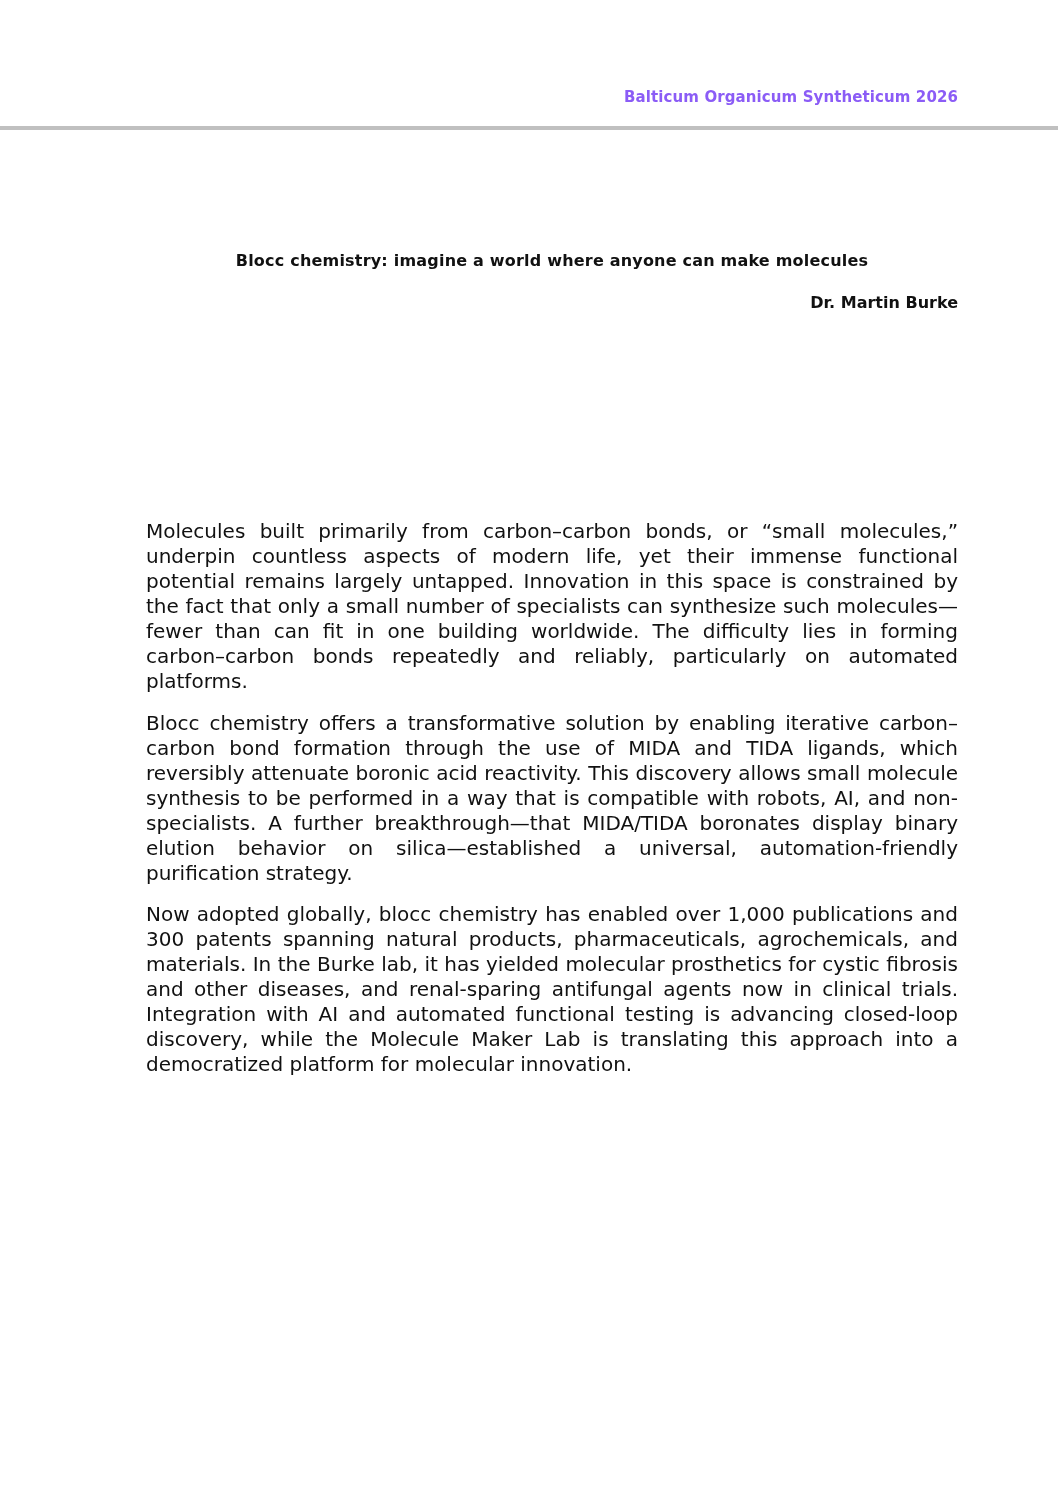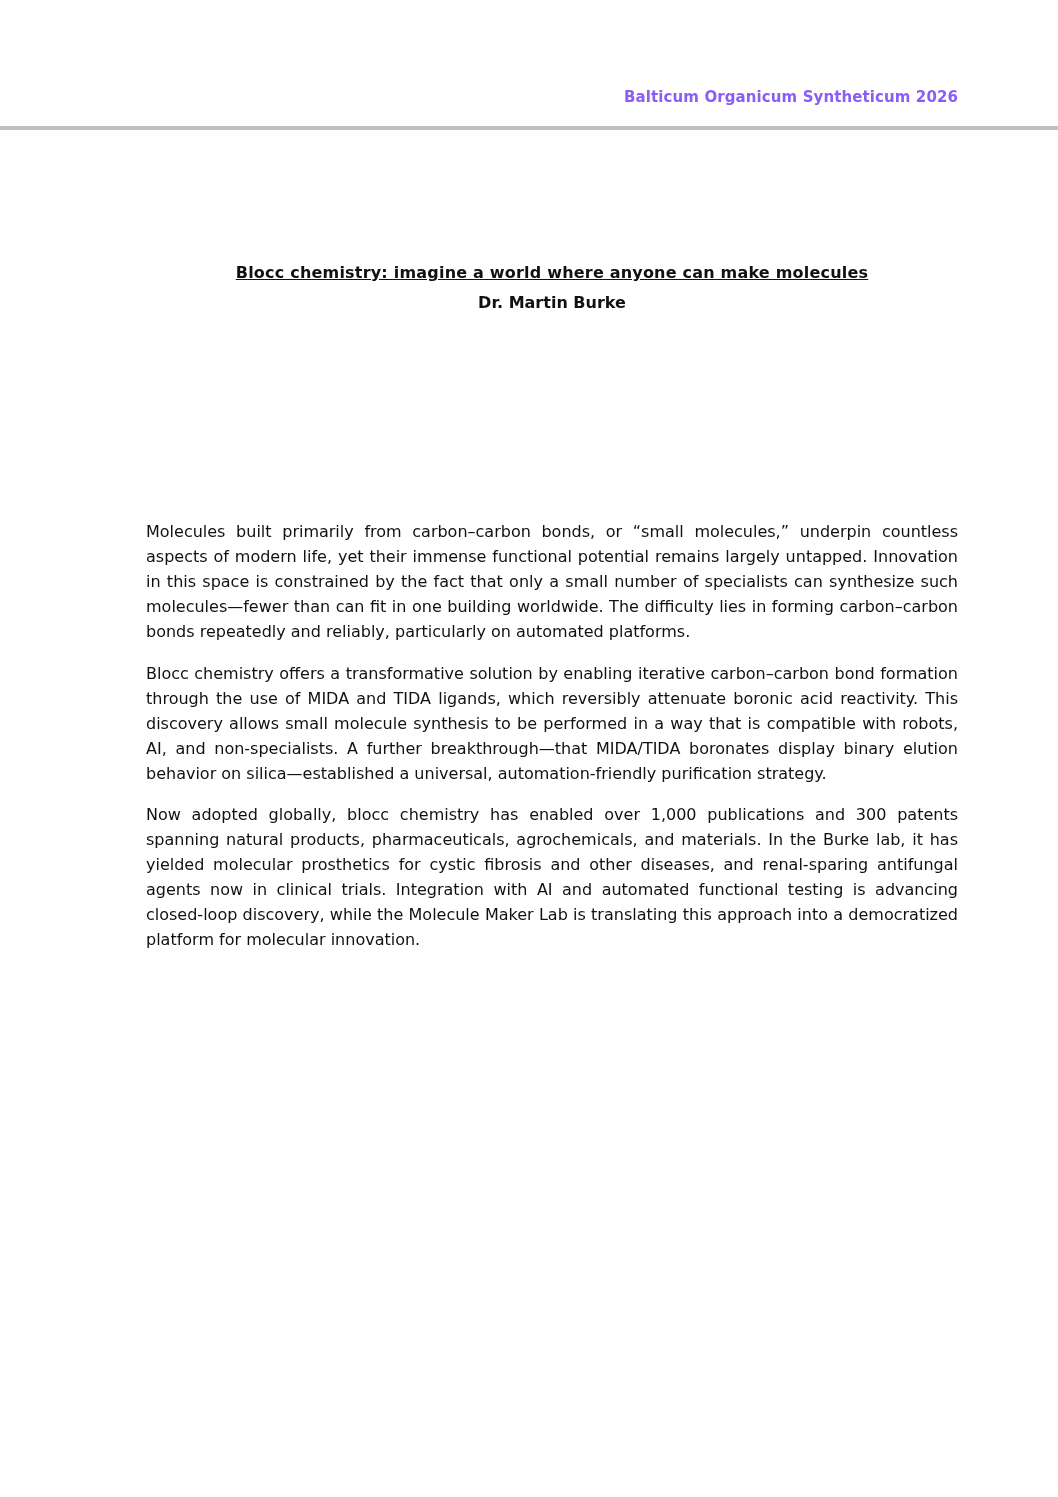--- a/index.html
+++ b/index.html
@@ -3,26 +3,26 @@
   <meta charset="utf-8">
   <style>
     html, body { margin: 0; padding: 0; background: #ffffff; }
     body { width: 1058px; height: 1497px; position: relative; overflow: hidden;
            font-family: "DejaVu Sans", sans-serif; color: #111111; }
     .running-header { position: absolute; top: 88px; right: 100px; font-size: 15px;
            font-weight: bold; color: #8b5cf6; letter-spacing: 0.1px; white-space: nowrap; }
     .header-rule { position: absolute; top: 126px; left: 0; width: 1058px; height: 4px;
            background: #c0c0c0; }
     .title-block { position: absolute; top: 248px; left: 146px; width: 812px; text-align: center; }
-    .title { font-size: 16px; font-weight: bold; line-height: 26px; margin: 12px; letter-spacing: 0.2px; text-decoration: underline; }
+    .title { font-size: 16px; font-weight: bold; line-height: 26px; margin: 0; letter-spacing: 0.2px; }
     .author-block { position: absolute; top: 290px; left: 146px; width: 812px; text-align: center;
            font-size: 16px; line-height: 26.7px; }
-    .author-name { font-weight: bold; }
+    .author-name { font-weight: bold; text-align: right; }
     .email { font-style: italic; }
-    .body-text { position: absolute; top: 519px; left: 146px; width: 812px; font-size: 16px;
+    .body-text { position: absolute; top: 519px; left: 146px; width: 812px; font-size: 20px;
            line-height: 25px; text-align: justify; }
     .body-text p { margin: 0 0 16.5px 0; }
   </style>
 </head>
 <body>
 
 <div class="running-header">Balticum Organicum Syntheticum 2026</div>
 <div class="header-rule"></div>
 
 <div class="title-block">

